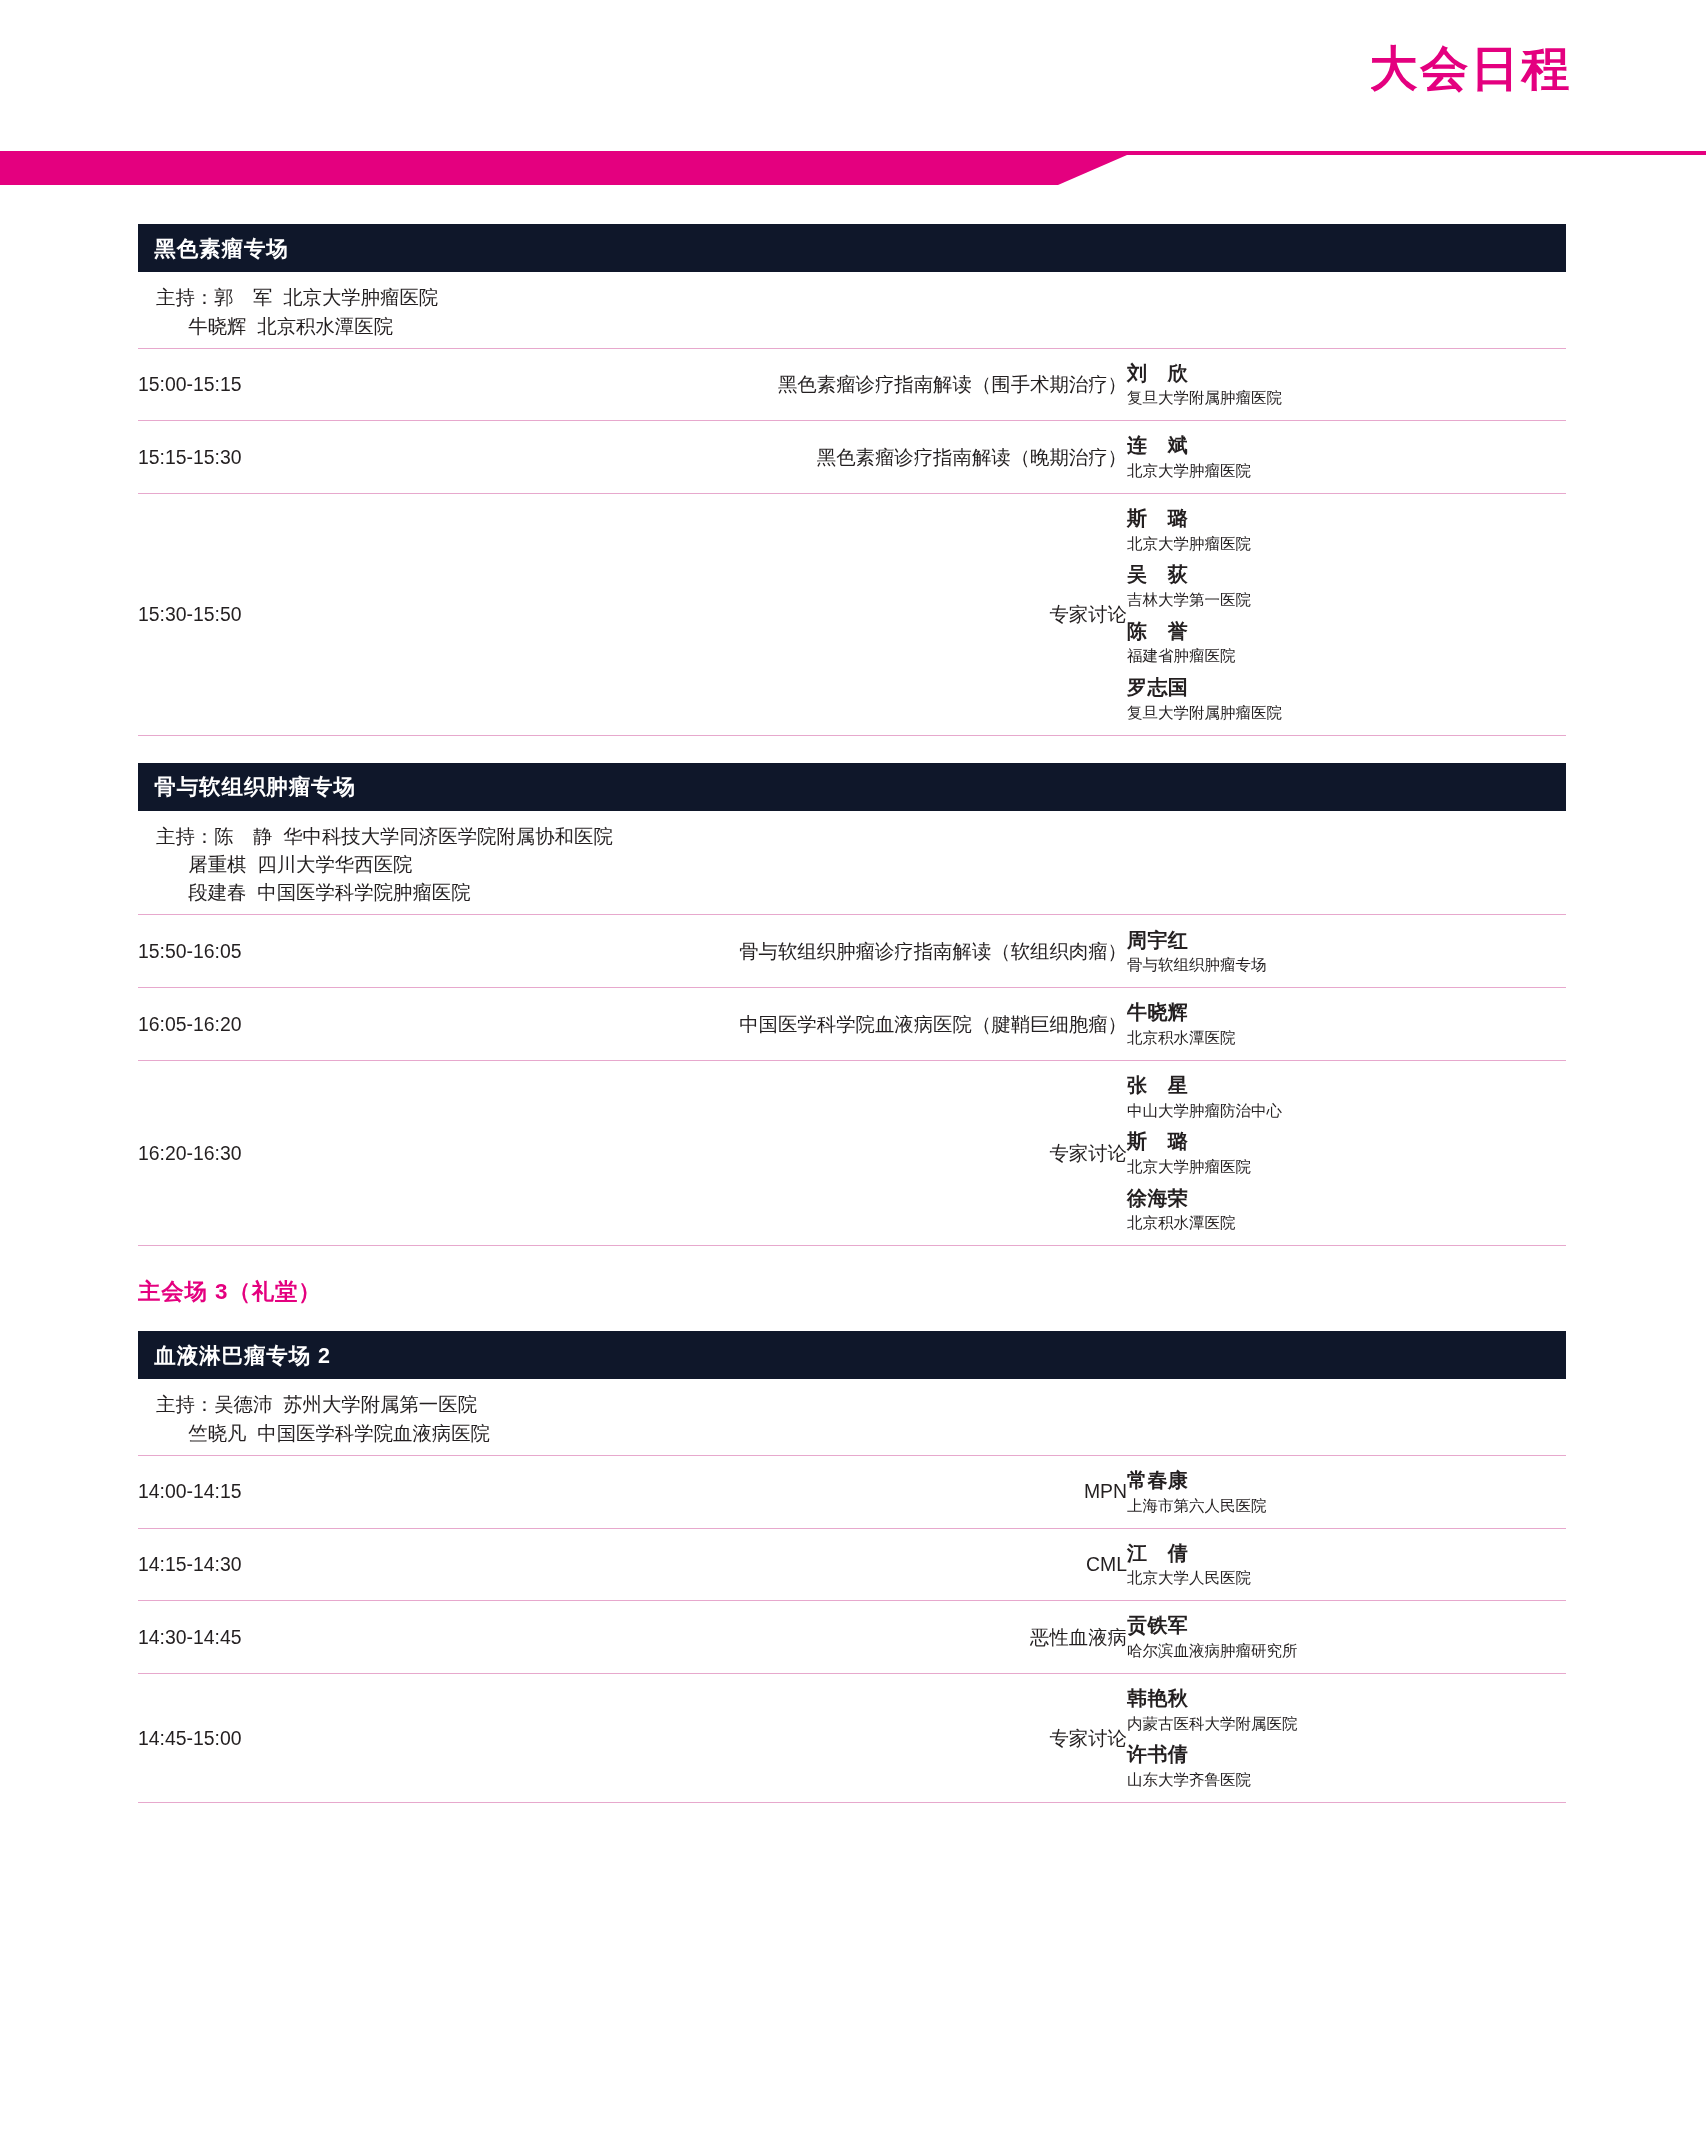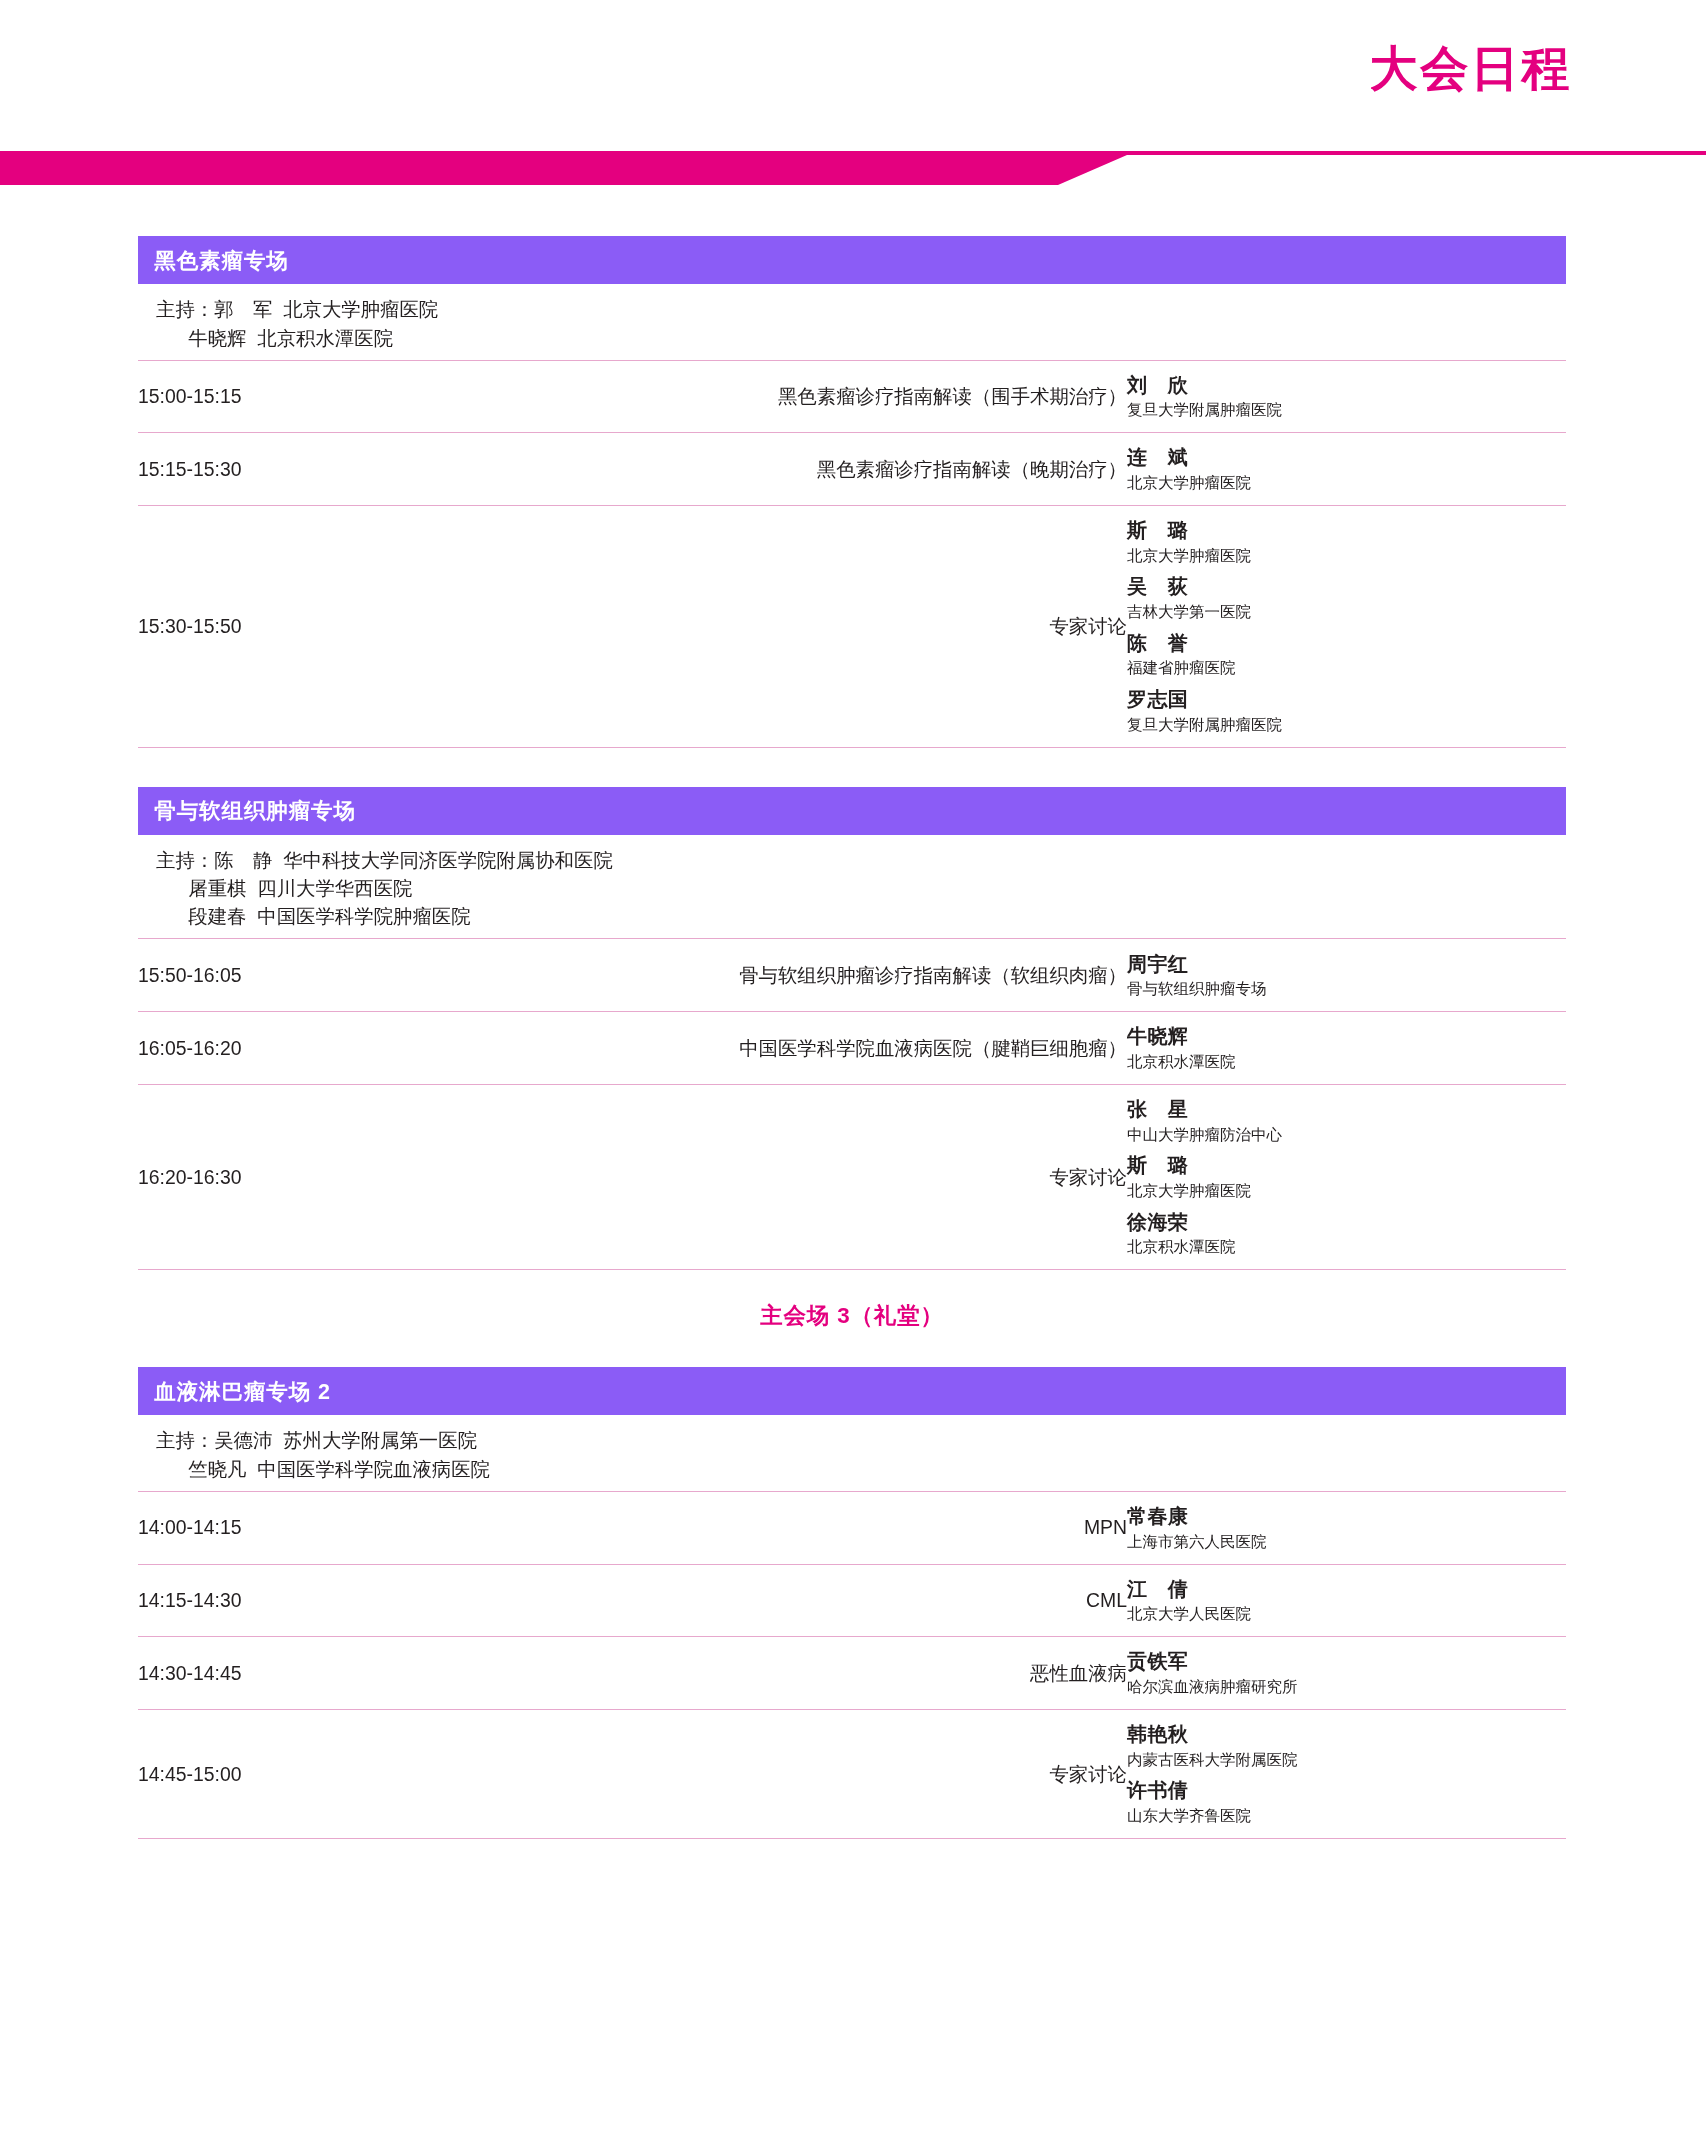--- a/index.html
+++ b/index.html
@@ -54,27 +54,27 @@
 
   
   .content {
     position: absolute;
     left: 138px;
     top: 224px;
     width: 1428px;
   }
 
   .section-bar {
-    background: #8b5cf6;
+    background: #0f172a;
     color: #ffffff;
     font-size: 21.5px;
     font-weight: bold;
     letter-spacing: 0.9px;
     padding: 9.5px 0 9.5px 16.3px;
-    margin-top: 12px;
+    margin-top: 0;
     box-sizing: border-box;
   }
   .section-gap {
     height: 27px;
   }
 
   .chairs {
     padding: 11.2px 0 7.7px 18px;
     font-size: 19.4px;
     line-height: 1.46;
@@ -125,21 +125,20 @@
     line-height: 1.3;
   }
   .sp-org {
     font-size: 15.5px;
     color: #231f20;
     line-height: 1.4;
     margin-top: 1.7px;
   }
 
   .venue-title {
-    text-align: center;
     font-size: 22.4px;
     font-weight: bold;
     color: #e4007f;
     padding: 30px 0 24px 0;
     letter-spacing: 0.9px;
   }
 
   
   .footer-art {
     position: absolute;

